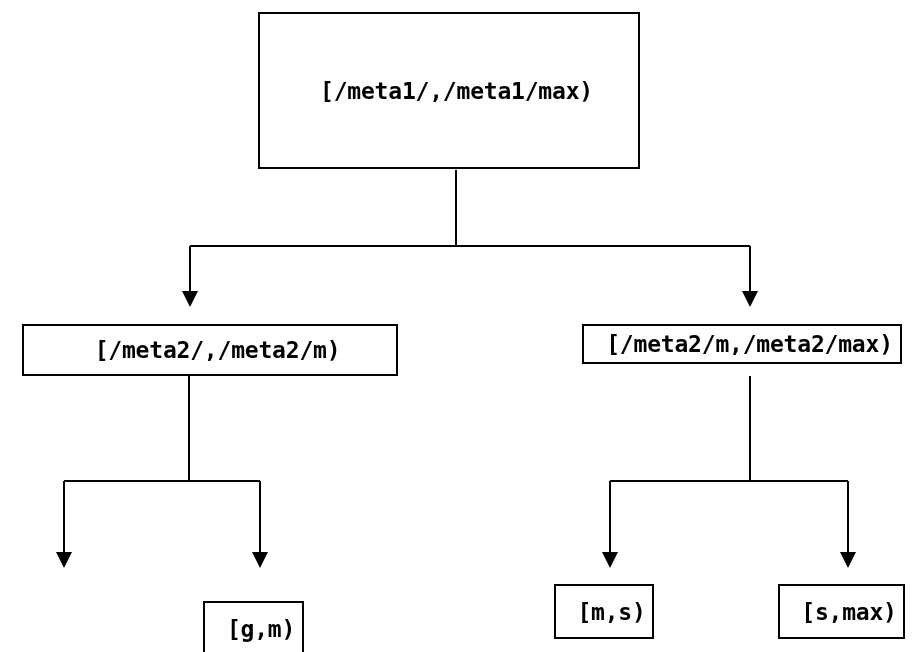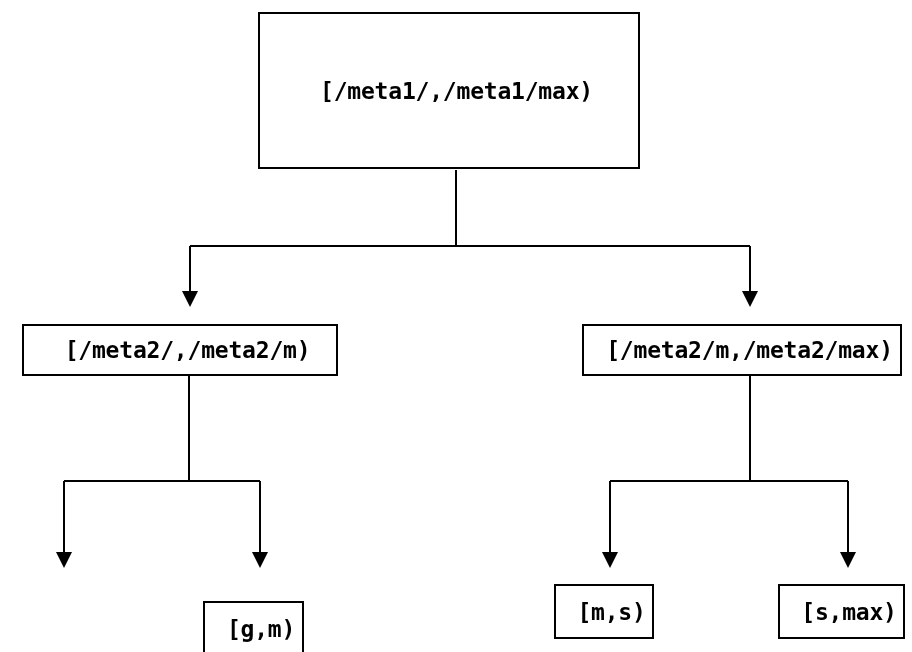--- a/index.html
+++ b/index.html
@@ -33,22 +33,22 @@
     padding-left: 15px;
   }
   .node-label {
     font-size: 23px;
     font-weight: 700;
     color: #000000;
     letter-spacing: -0.2px;
     white-space: pre;
   }
   #node-root   { left: 258px; top: 12px;  width: 382px; height: 157px; }
-  #node-l      { left: 22px;  top: 324px; width: 316px; height: 52px;  }
-  #node-r      { left: 582px; top: 324px; width: 320px; height: 52px;  }
+  #node-l      { left: 22px;  top: 324px; width: 376px; height: 52px;  }
+  #node-r      { left: 582px; top: 324px; width: 320px; height: 40px;  }
   #node-leaf1  { left: 8px;   top: 584px; width: 100px; height: 55px;  }
   #node-leaf2  { left: 203px; top: 584px; width: 101px; height: 55px; margin-top: 17px;  }
   #node-leaf3  { left: 554px; top: 584px; width: 100px; height: 55px;  }
   #node-leaf4  { left: 778px; top: 584px; width: 127px; height: 55px;  }
   .edge {
     stroke: #000000;
     stroke-width: 2;
     fill: none;
   }
   .arrowhead {

